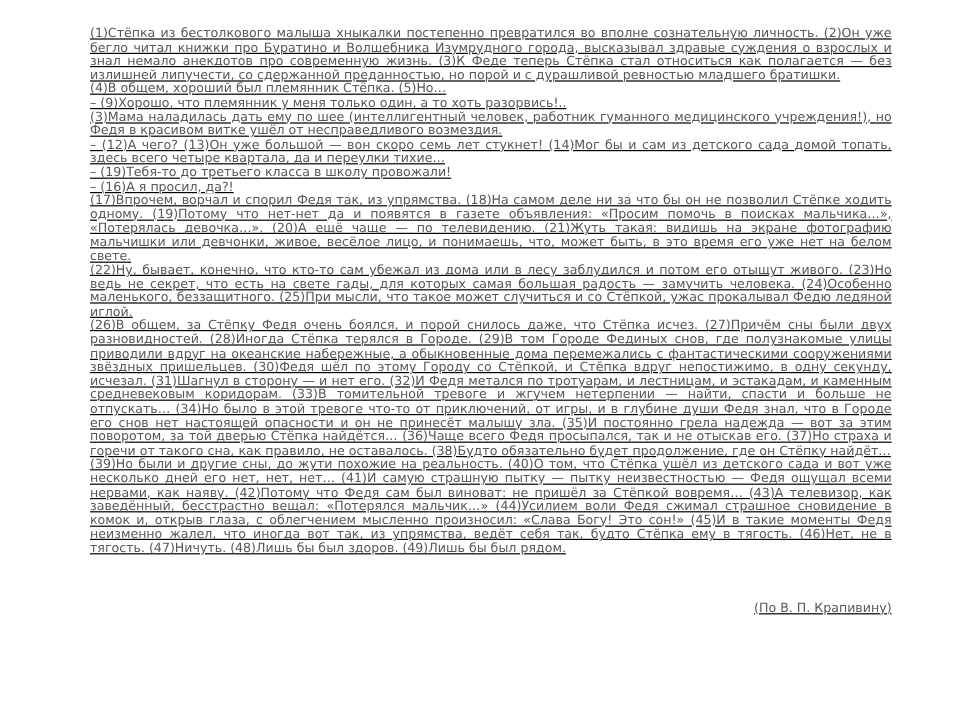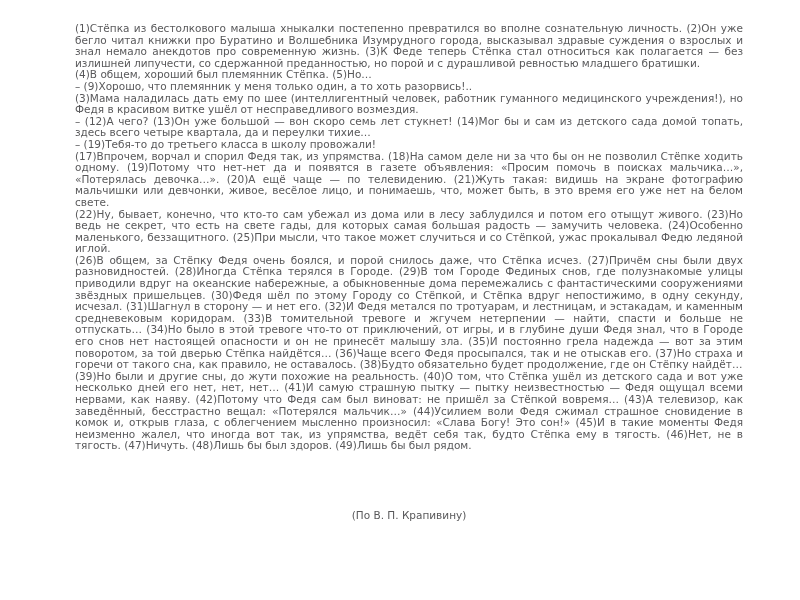--- a/index.html
+++ b/index.html
@@ -11,44 +11,46 @@
     width: 800px;
     height: 600px;
     overflow: hidden;
     font-family: "DejaVu Sans", "Liberation Sans", sans-serif;
   }
   .page {
     box-sizing: border-box;
     width: 752px;
     height: 600px;
     padding: 23px 9px 5px 75px;
+    text-decoration: underline;
   }
   .text-block p {
     margin: 0;
     padding: 0;
     font-size: 10.5px;
     line-height: 11.6px;
     color: #58585a;
     text-align: justify;
   }
   .text-block p.attribution {
-    margin-top: 58px;
-    text-align: center;
+    margin-top: 38px;
+    text-align: right;
   }
 </style>
 </head>
 <body>
 
 <div class="page">
   <div class="text-block">
     <p>(1)Стёпка из бестолкового малыша хныкалки постепенно превратился во вполне сознательную личность. (2)Он уже бегло читал книжки про Буратино и Волшебника Изумрудного города, высказывал здравые суждения о взрослых и знал немало анекдотов про современную жизнь. (3)К Феде теперь Стёпка стал относиться как полагается — без излишней липучести, со сдержанной преданностью, но порой и с дурашливой ревностью младшего братишки.</p>
     <p>(4)В общем, хороший был племянник Стёпка. (5)Но…</p>
     <p>– (9)Хорошо, что племянник у меня только один, а то хоть разорвись!..</p>
     <p>(3)Мама наладилась дать ему по шее (интеллигентный человек, работник гуманного медицинского учреждения!), но Федя в красивом витке ушёл от несправедливого возмездия.</p>
     <p>– (12)А чего? (13)Он уже большой — вон скоро семь лет стукнет! (14)Мог бы и сам из детского сада домой топать, здесь всего четыре квартала, да и переулки тихие…</p>
     <p>– (19)Тебя-то до третьего класса в школу провожали!</p>
+    <p>– (16)А я просил, да?!</p>
     <p>(17)Впрочем, ворчал и спорил Федя так, из упрямства. (18)На самом деле ни за что бы он не позволил Стёпке ходить одному. (19)Потому что нет-нет да и появятся в газете объявления: «Просим помочь в поисках мальчика…», «Потерялась девочка…». (20)А ещё чаще — по телевидению. (21)Жуть такая: видишь на экране фотографию мальчишки или девчонки, живое, весёлое лицо, и понимаешь, что, может быть, в это время его уже нет на белом свете.</p>
     <p>(22)Ну, бывает, конечно, что кто-то сам убежал из дома или в лесу заблудился и потом его отыщут живого. (23)Но ведь не секрет, что есть на свете гады, для которых самая большая радость — замучить человека. (24)Особенно маленького, беззащитного. (25)При мысли, что такое может случиться и со Стёпкой, ужас прокалывал Федю ледяной иглой.</p>
     <p>(26)В общем, за Стёпку Федя очень боялся, и порой снилось даже, что Стёпка исчез. (27)Причём сны были двух разновидностей. (28)Иногда Стёпка терялся в Городе. (29)В том Городе Фединых снов, где полузнакомые улицы приводили вдруг на океанские набережные, а обыкновенные дома перемежались с фантастическими сооружениями звёздных пришельцев. (30)Федя шёл по этому Городу со Стёпкой, и Стёпка вдруг непостижимо, в одну секунду, исчезал. (31)Шагнул в сторону — и нет его. (32)И Федя метался по тротуарам, и лестницам, и эстакадам, и каменным средневековым коридорам. (33)В томительной тревоге и жгучем нетерпении — найти, спасти и больше не отпускать… (34)Но было в этой тревоге что-то от приключений, от игры, и в глубине души Федя знал, что в Городе его снов нет настоящей опасности и он не принесёт малышу зла. (35)И постоянно грела надежда — вот за этим поворотом, за той дверью Стёпка найдётся… (36)Чаще всего Федя просыпался, так и не отыскав его. (37)Но страха и горечи от такого сна, как правило, не оставалось. (38)Будто обязательно будет продолжение, где он Стёпку найдёт…</p>
     <p>(39)Но были и другие сны, до жути похожие на реальность. (40)О том, что Стёпка ушёл из детского сада и вот уже несколько дней его нет, нет, нет… (41)И самую страшную пытку — пытку неизвестностью — Федя ощущал всеми нервами, как наяву. (42)Потому что Федя сам был виноват: не пришёл за Стёпкой вовремя… (43)А телевизор, как заведённый, бесстрастно вещал: «Потерялся мальчик…» (44)Усилием воли Федя сжимал страшное сновидение в комок и, открыв глаза, с облегчением мысленно произносил: «Слава Богу! Это сон!» (45)И в такие моменты Федя неизменно жалел, что иногда вот так, из упрямства, ведёт себя так, будто Стёпка ему в тягость. (46)Нет, не в тягость. (47)Ничуть. (48)Лишь бы был здоров. (49)Лишь бы был рядом.</p>
     <p class="attribution">(По В. П. Крапивину)</p>
   </div>
 </div>
 
 </body></html>

